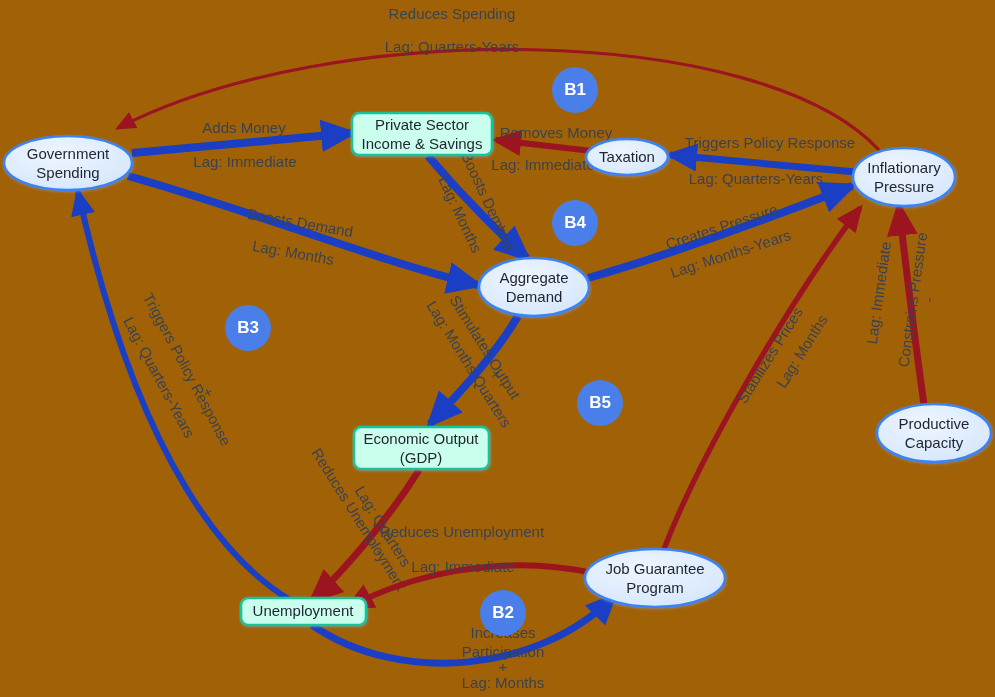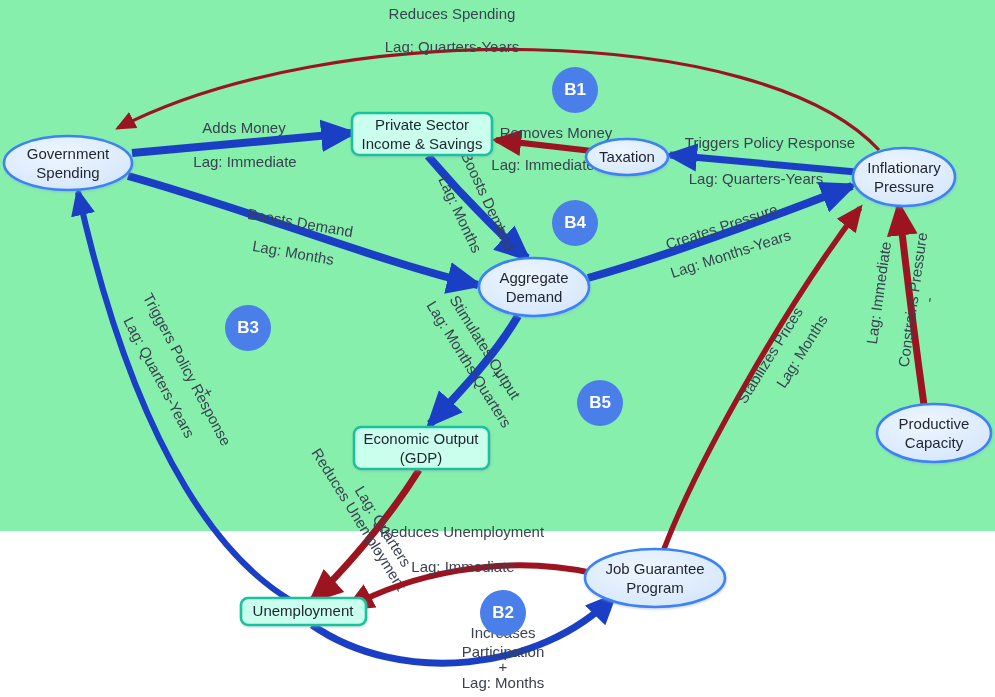--- a/index.html
+++ b/index.html
@@ -1,17 +1,17 @@
 <!DOCTYPE html>
 <html><head>
 <meta charset="utf-8">
 <style>
   html,body{margin:0;padding:0;background:#ffffff;}
   body{width:995px;height:697px;overflow:hidden;font-family:"Liberation Sans",sans-serif;}
-  #stage{position:relative;width:995px;height:531px;background:#86efac;}
+  #stage{position:relative;width:995px;height:697px;background:#a16207;}
   svg#canvas{position:absolute;left:0;top:0;width:995px;height:697px;}
 
   .node-label{font-family:"Liberation Sans",sans-serif;fill:#1f2430;font-size:15px;text-anchor:middle;dominant-baseline:middle;}
   .edge-label{font-family:"Liberation Sans",sans-serif;fill:#3a4250;font-size:15px;text-anchor:middle;dominant-baseline:middle;}
   .loop-label{font-family:"Liberation Sans",sans-serif;fill:#ffffff;font-size:17px;font-weight:bold;text-anchor:middle;dominant-baseline:middle;}
   .edge{fill:none;stroke-linecap:butt;}
 </style>
 </head>
 <body>
 

